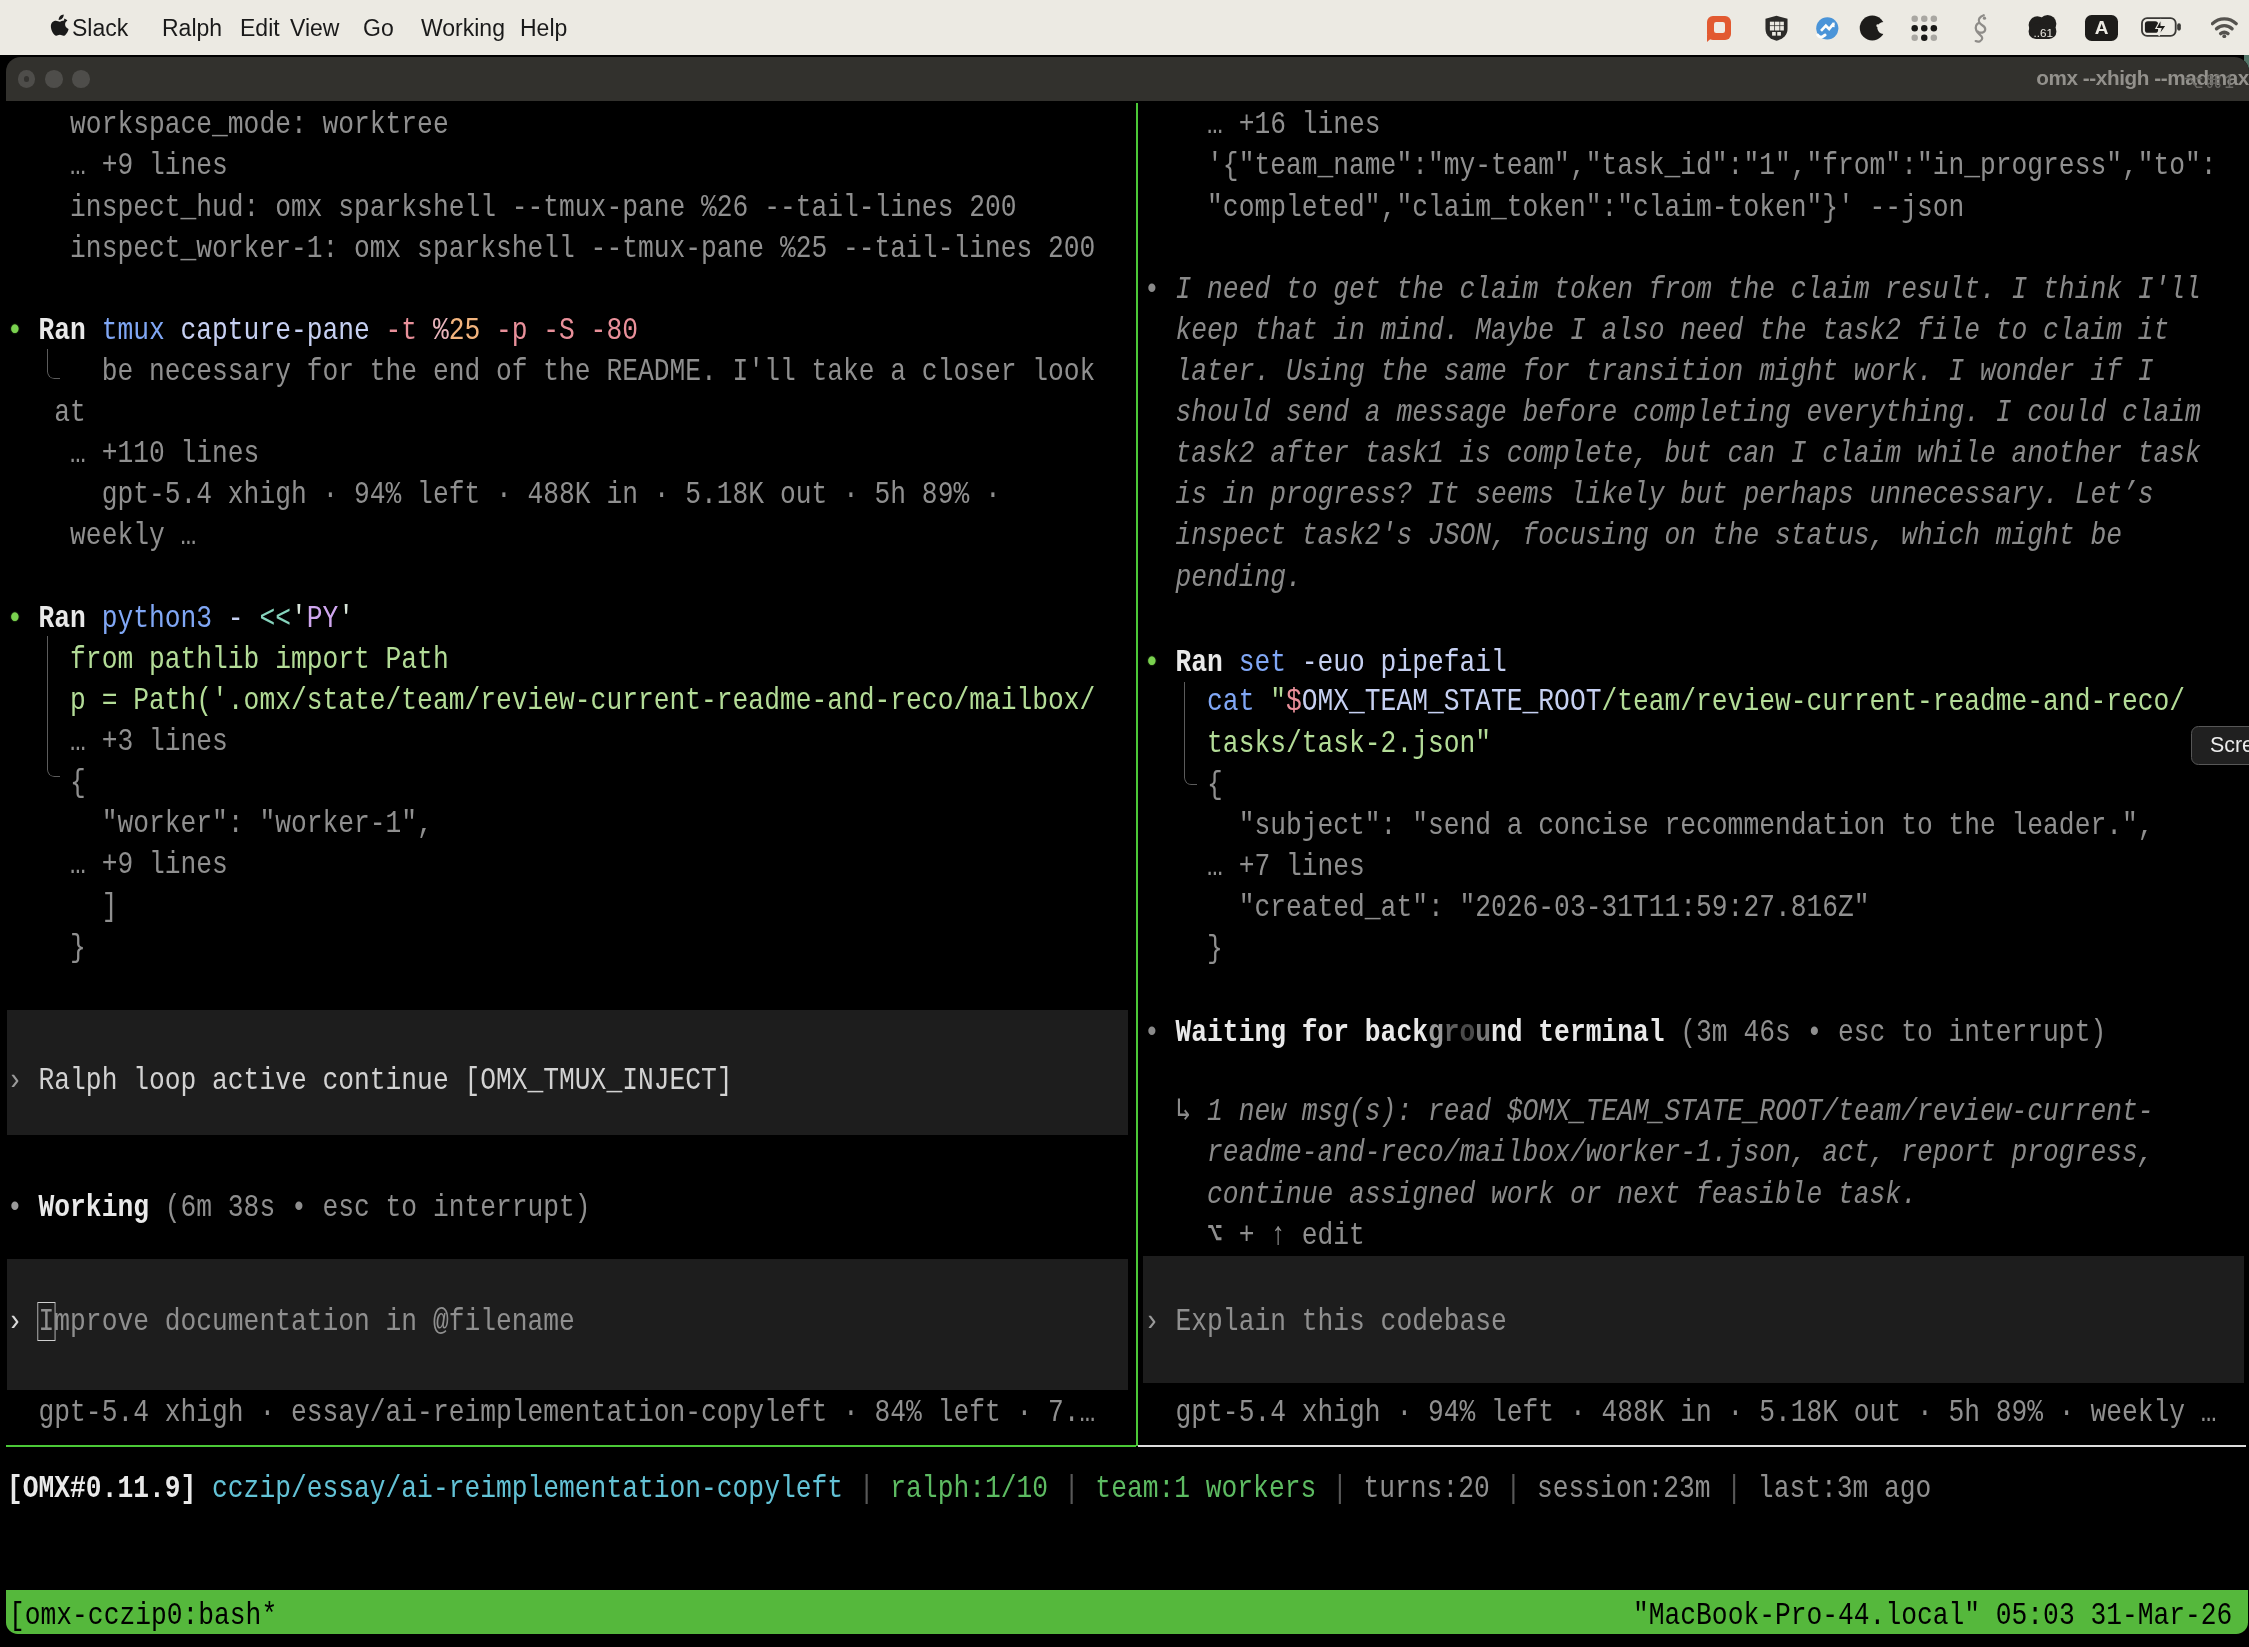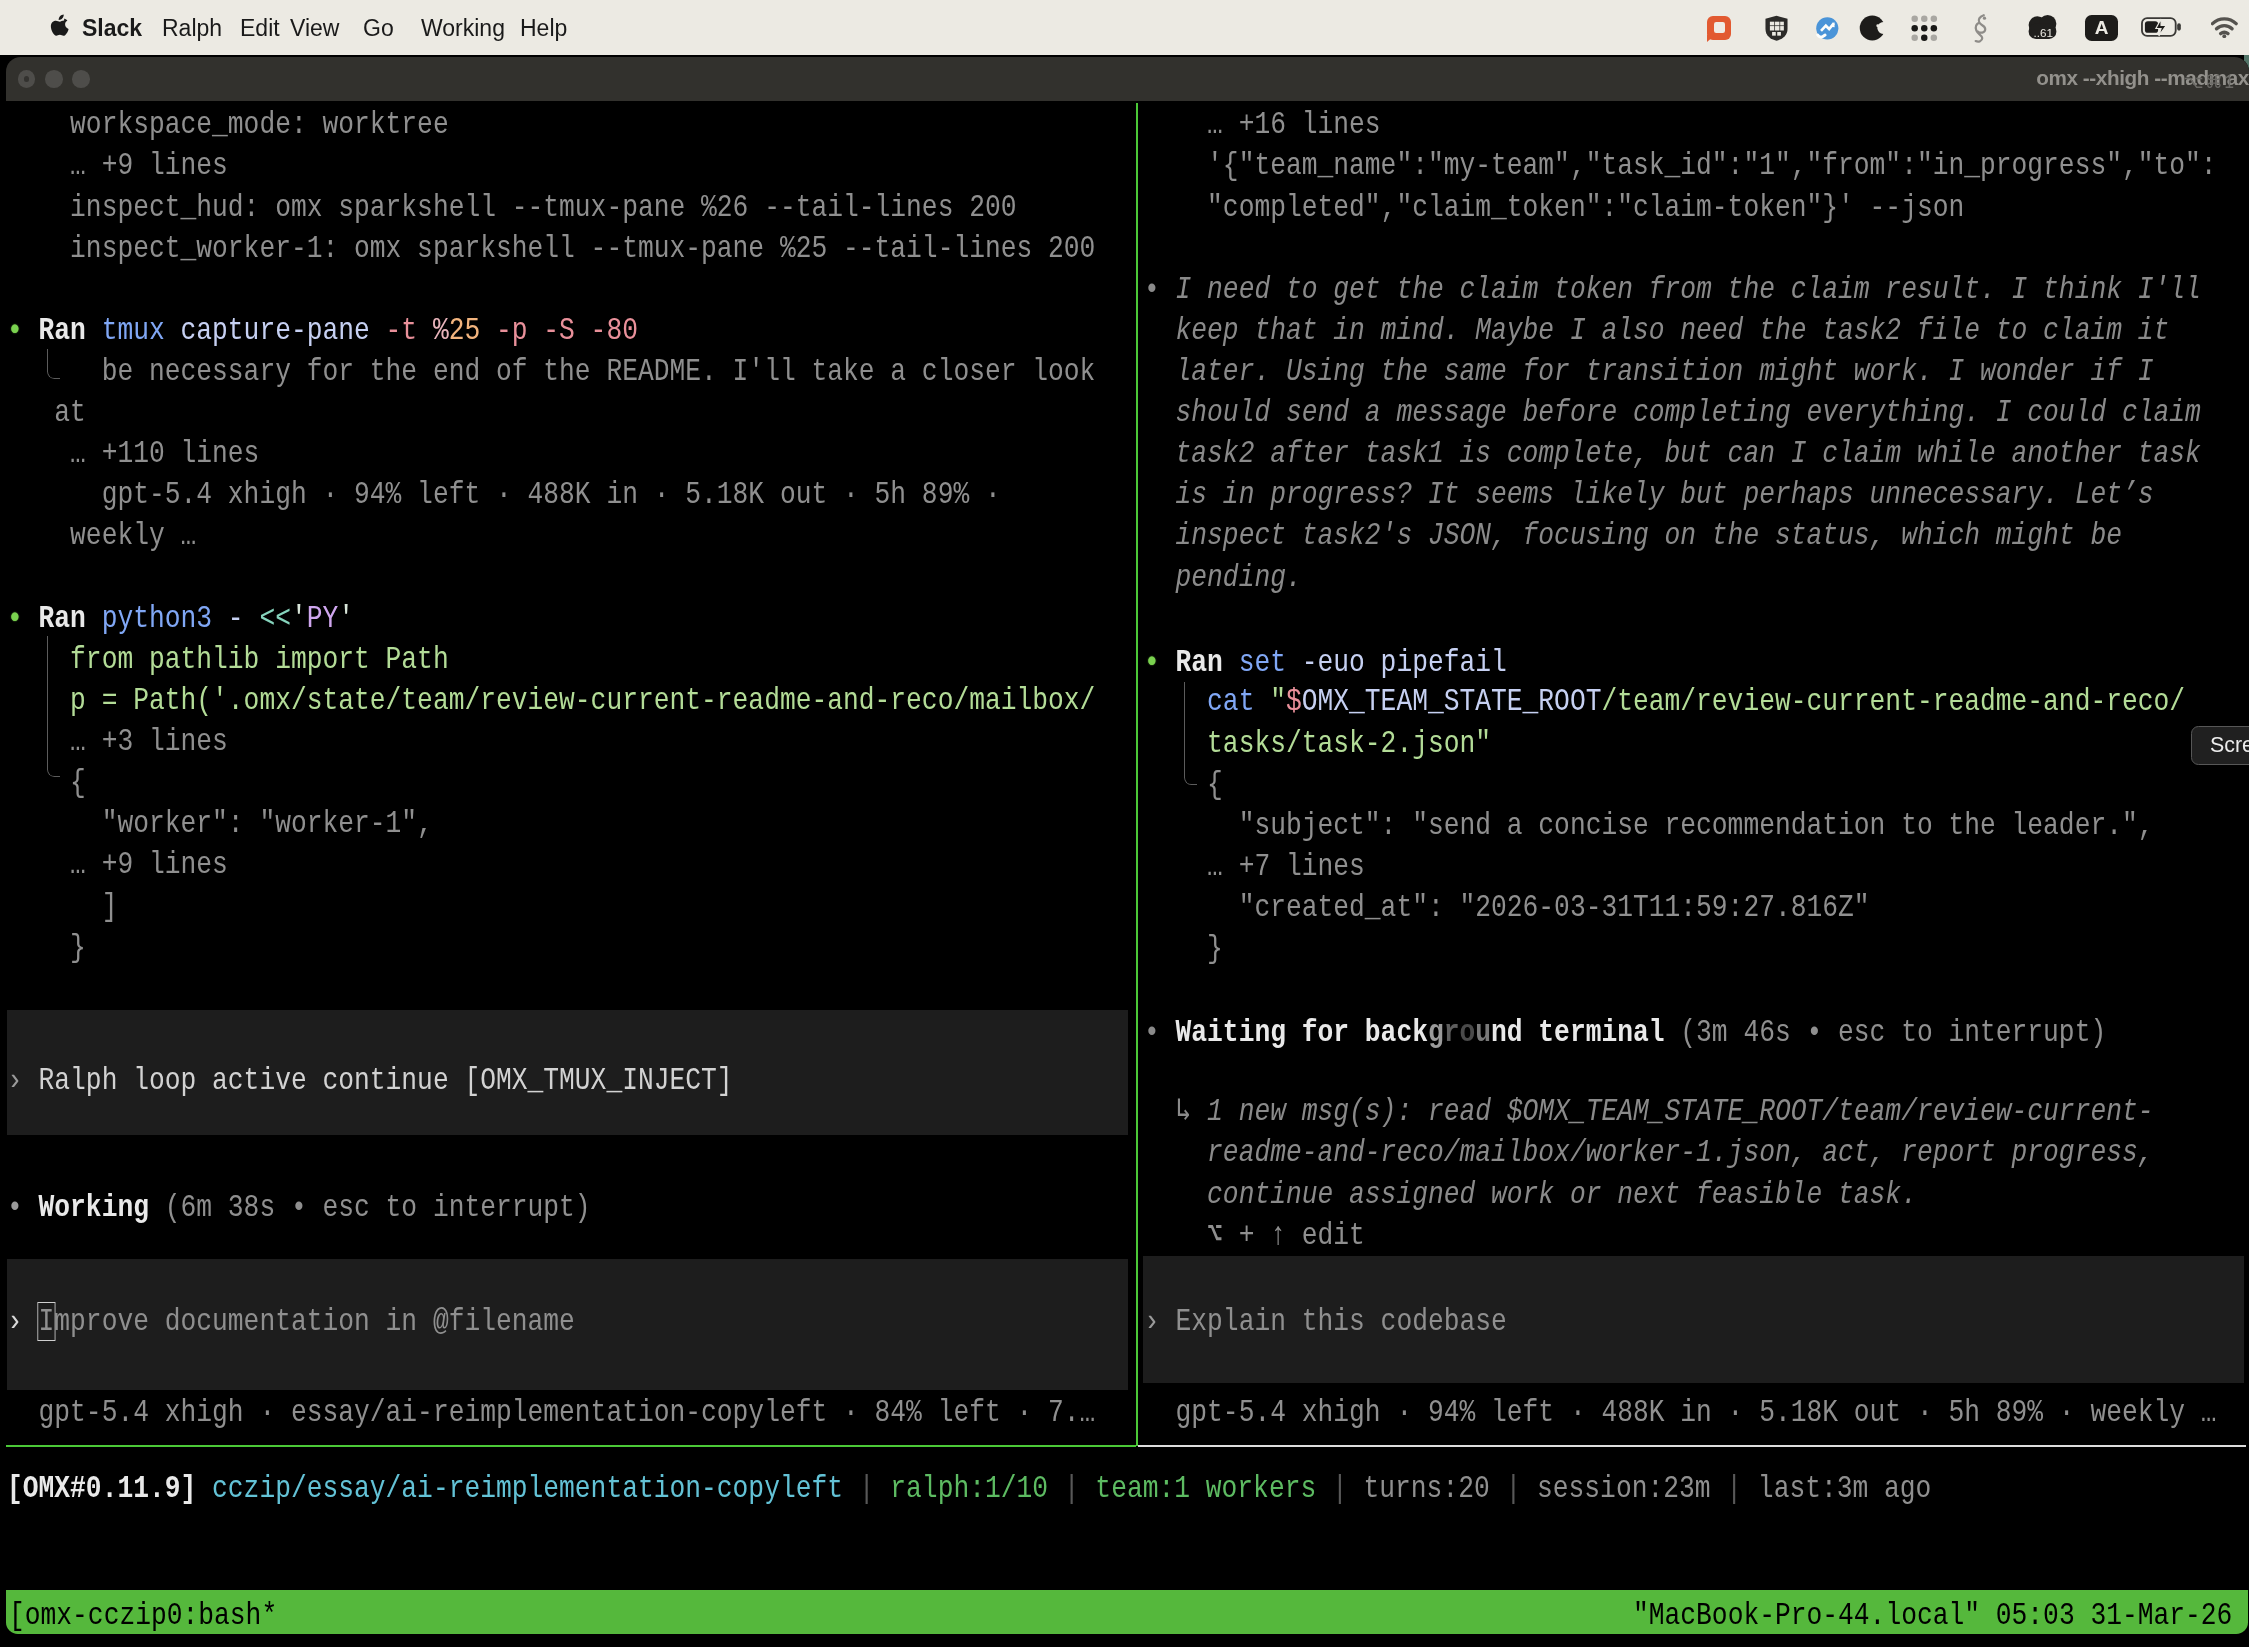--- a/index.html
+++ b/index.html
@@ -30,21 +30,21 @@
 
 .mi{position:absolute;top:0;height:55px;font:400 23px/56px "Liberation Sans";color:#1a1a1a}
 </style></head>
 <body>
 
 <div style="position:absolute;left:0;top:0;width:2250px;height:55px;background:#eceae3">
 <svg style="position:absolute;left:50px;top:14px" width="20.7" height="25" viewBox="0 0 24 29">
       <path d="M15.9 0.5 c.2 1.6-.5 3.2-1.5 4.4 -1 1.2-2.7 2.1-4.3 2 -.2-1.6.6-3.3 1.5-4.3 C12.7 1.4 14.4.6 15.9.5 Z" fill="#1a1a1a"></path>
       <path d="M16.4 7.6 c-2.2 0-4 1.3-5 1.3 -1.1 0-2.8-1.2-4.6-1.2 C4.4 7.7 1 9.6 1 14.3 c0 4.8 3.5 11 6.3 11 1.3 0 2.3-1.1 4.2-1.1 1.9 0 2.6 1.1 4.2 1.1 2.4 0 5.6-5.2 5.8-8 -2.7-1.1-4-3.1-4-5.3 0-2 1.2-3.5 2.7-4.4 -1.1-1.5-2.9-2-3.8-2 Z" fill="#1a1a1a"></path>
     </svg>
-<div class="mi" style="left:82px;font-weight:700">Slack</div>
+<div class="mi" style="left:72px;font-weight:400">Slack</div>
 <div class="mi" style="left:162px">Ralph</div>
 <div class="mi" style="left:240px">Edit</div>
 <div class="mi" style="left:290px">View</div>
 <div class="mi" style="left:363px">Go</div>
 <div class="mi" style="left:421px">Working</div>
 <div class="mi" style="left:520px">Help</div>
 
 <div style="position:absolute;left:1707px;top:15.5px;width:24px;height:24px;background:#e25a31;border-radius:5.9px"></div>
 <div style="position:absolute;left:1707px;top:35px;width:0;height:0;border-left:8px solid #e25a31;border-bottom:7.4px solid transparent"></div>
 <div style="position:absolute;left:1714px;top:22px;width:11px;height:11px;background:#efece5;border-radius:2.2px"></div>

